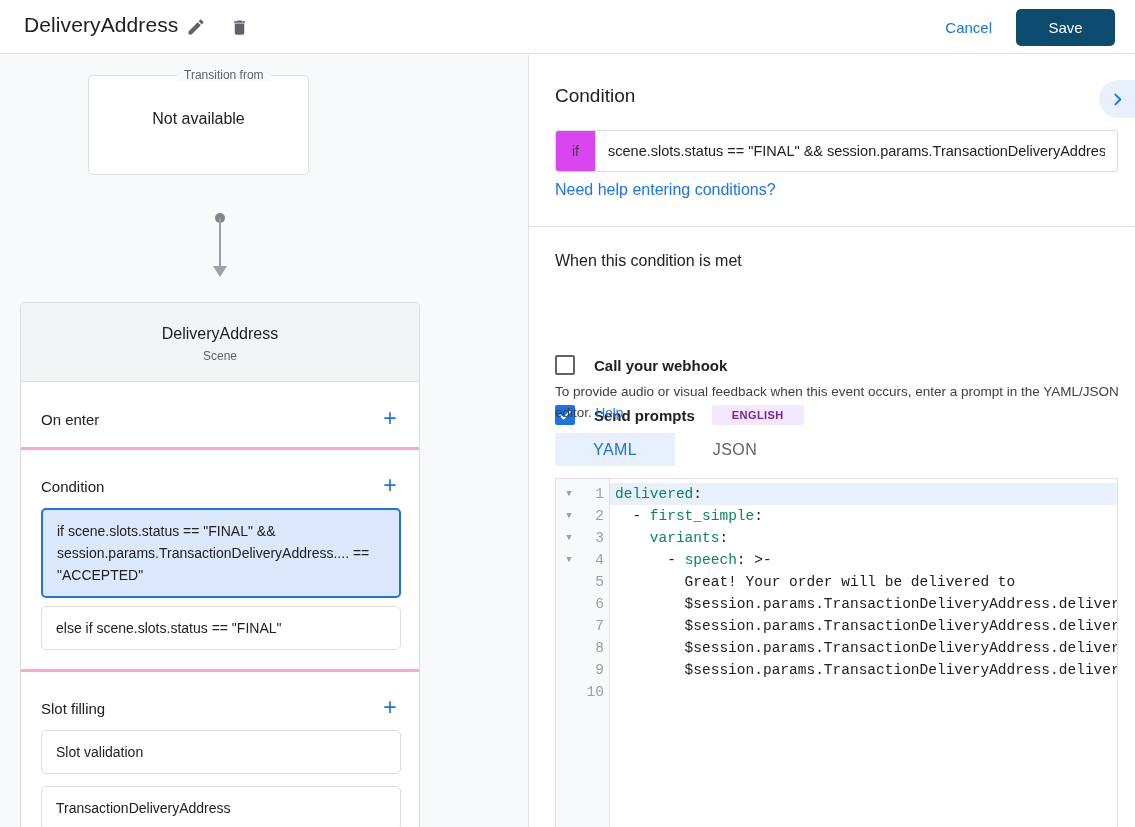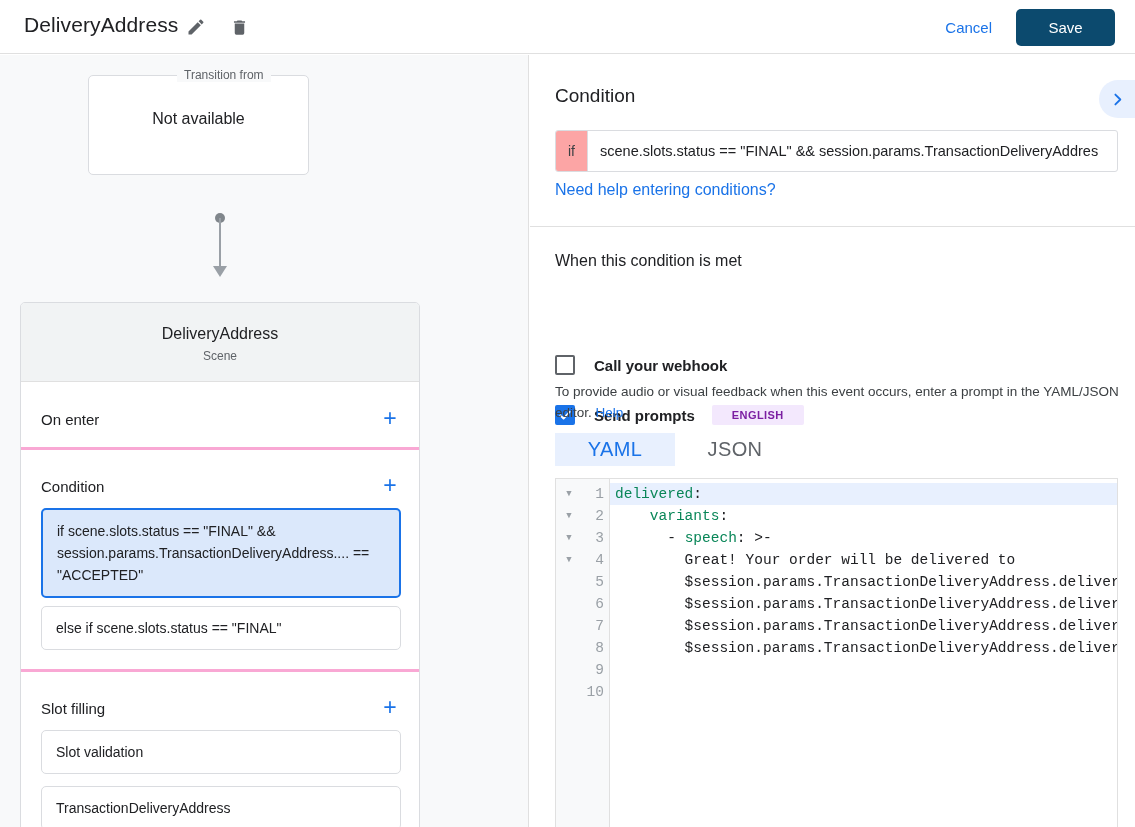--- a/index.html
+++ b/index.html
@@ -182,22 +182,22 @@
   .cond-input-wrap {
     position: absolute; left: 25px; top: 75px;
     width: 563px; height: 42px;
     display: flex;
     border: 1px solid #dadce0;
     border-radius: 3px;
     overflow: hidden;
     background: #ffffff;
   }
   .cond-if {
-    width: 32px;
-    background: #fca5a5;
+    width: 40px;
+    background: #d946ef;
     border-right: 1px solid #dadce0;
     display: flex; align-items: center; justify-content: center;
     font-size: 14px; color: #3c4043;
   }
   .cond-input {
     flex: 1;
     border: none; outline: none;
     padding: 0 12px;
     font-size: 14.5px; color: #202124;
     font-family: "Liberation Sans", sans-serif;
@@ -251,21 +251,21 @@
   }
   .hint-text a { color: #1a73e8; text-decoration: none; }
 
   .tabs {
     position: absolute; left: 25px; top: 378px;
     display: flex;
   }
   .tab {
     width: 120px; height: 33px;
     display: flex; align-items: center; justify-content: center;
-    font-size: 20px; color: #5f6368;
+    font-size: 16px; color: #5f6368;
     cursor: pointer; letter-spacing: .4px;
   }
   .tab.active {
     background: #e8f0fe; color: #1a73e8;
   }
 
   
   .editor {
     position: absolute; left: 25px; top: 423px;
     width: 563px; height: 349px;
@@ -441,20 +441,21 @@
         <div class="num-cell">4</div>
         <div class="num-cell">5</div>
         <div class="num-cell">6</div>
         <div class="num-cell">7</div>
         <div class="num-cell">8</div>
         <div class="num-cell">9</div>
         <div class="num-cell">10</div>
       </div>
     <div class="code-area" id="code-area">
         <div class="code-line highlight"><span class="tok-key">delivered</span>:</div>
+        <div class="code-line">  - <span class="tok-key">first_simple</span>:</div>
         <div class="code-line">    <span class="tok-key">variants</span>:</div>
         <div class="code-line">      - <span class="tok-key">speech</span>: &gt;-</div>
         <div class="code-line">        Great! Your order will be delivered to</div>
         <div class="code-line">        $session.params.TransactionDeliveryAddress.deliveryAddress</div>
         <div class="code-line">        $session.params.TransactionDeliveryAddress.deliveryAddress</div>
         <div class="code-line">        $session.params.TransactionDeliveryAddress.deliveryAddress</div>
         <div class="code-line">        $session.params.TransactionDeliveryAddress.deliveryAddress</div>
         <div class="code-line"></div>
       </div>
   </div>

